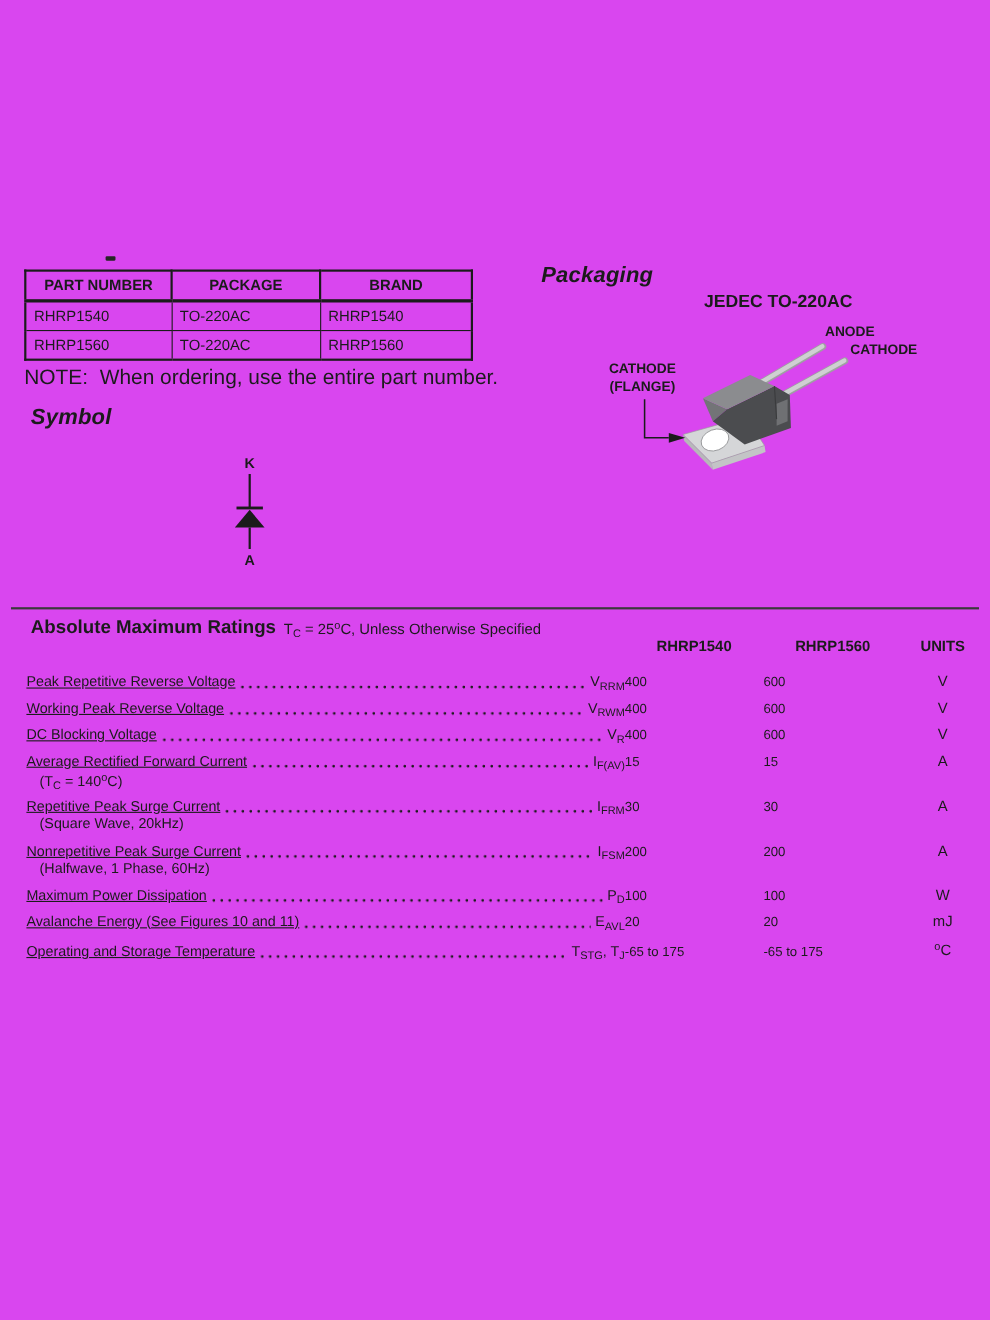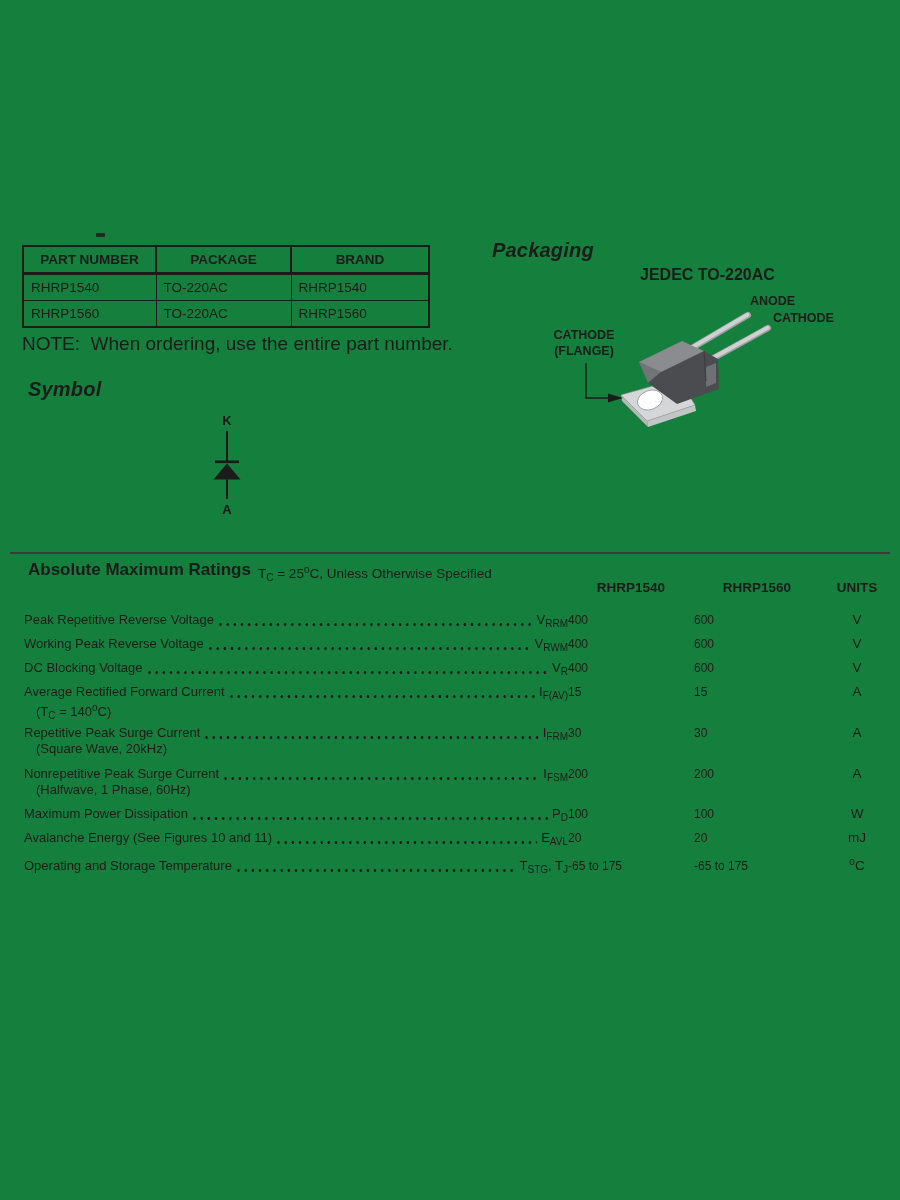--- a/index.html
+++ b/index.html
@@ -1,35 +1,35 @@
 <!DOCTYPE html>
 <html><head>
 <meta charset="utf-8">
 <style>
   html,body{margin:0;padding:0;background:#ffffff;}
-  .page{position:relative;width:900px;height:1200px;background:#15803d;overflow:hidden;
+  .page{position:relative;width:900px;height:1200px;background:#d946ef;overflow:hidden;
         font-family:"Liberation Sans",sans-serif;color:#1b1b1b;}
 
   
   .artifact{position:absolute;left:96px;top:233px;width:9px;height:3.5px;background:#262626;border-radius:1px;}
 
   
   .otable{position:absolute;left:22px;top:245px;width:406px;border-collapse:collapse;
           font-size:13.5px;color:#1b1b1b;table-layout:fixed;}
   .otable th{border:2px solid #1b1b1b;border-bottom:3px solid #1b1b1b;font-weight:bold;
              height:25px;text-align:center;padding:0;font-size:13.5px;}
   .otable td{border:1px solid #1b1b1b;height:25px;padding:0 0 0 7px;text-align:left;font-size:13.5px;}
   .otable tr td:first-child, .otable tr th:first-child{border-left:2px solid #1b1b1b;}
   .otable tr td:last-child, .otable tr th:last-child{border-right:2px solid #1b1b1b;border-radius:12px;}
   .otable tbody tr:last-child td{border-bottom:2px solid #1b1b1b;}
   .note{position:absolute;left:22px;top:333px;font-size:19px;white-space:pre-wrap;}
 
   
   .h-ital{font-weight:bold;font-style:italic;font-size:20px;letter-spacing:.2px;}
-  .sym-h{position:absolute;left:28px;top:378px;}
+  .sym-h{position:absolute;left:28px;top:368px;}
   .pack-h{position:absolute;left:492px;top:239px;}
 
   
   .klabel,.alabel{position:absolute;left:207px;width:40px;text-align:center;font-weight:bold;font-size:13px;}
   .klabel{top:413px;} .alabel{top:502px;}
   .diode{position:absolute;left:196px;top:431px;}
 
   
   .jedec{position:absolute;left:640px;top:266px;font-size:16px;font-weight:bold;}
   .pkg{position:absolute;left:540px;top:280px;}
@@ -41,21 +41,21 @@
   
   .hr{position:absolute;left:10px;top:552px;width:880px;height:1.6px;background:#3a3a3a;}
   .amr-h{position:absolute;left:28px;top:560px;font-size:17px;font-weight:bold;}
   .amr-cond{position:absolute;left:258px;top:564px;font-size:13.5px;}
   .colh{position:absolute;top:580px;font-weight:bold;font-size:13.5px;text-align:center;}
   .c1{left:568px;width:126px;} .c2{left:694px;width:126px;} .c3{left:820px;width:74px;}
 
   .rows{position:absolute;left:24px;top:612px;width:870px;}
   .rrow{display:flex;align-items:baseline;font-size:13px;line-height:16px;}
   .rleft{width:544px;display:flex;align-items:baseline;position:relative;}
-  .rparam{white-space:nowrap;}
+  .rparam{white-space:nowrap;text-decoration:underline;}
   .leader{flex:1;align-self:stretch;margin:0 4px 0 3px;
           background-image:radial-gradient(circle at 3.5px 12.5px,#1b1b1b 1.1px,transparent 1.5px);
           background-repeat:repeat-x;background-size:7.2px 16px;}
   .rsym{white-space:nowrap;}
   .rsub{position:absolute;left:12px;top:16px;font-size:13px;white-space:nowrap;}
   .rval{width:126px;text-align:left;font-size:12px;}
   .runit{width:74px;text-align:center;font-size:13.5px;}
   .sb{font-size:10px;vertical-align:-3px;}
   .sp{font-size:10px;vertical-align:4.5px;}
 </style>

